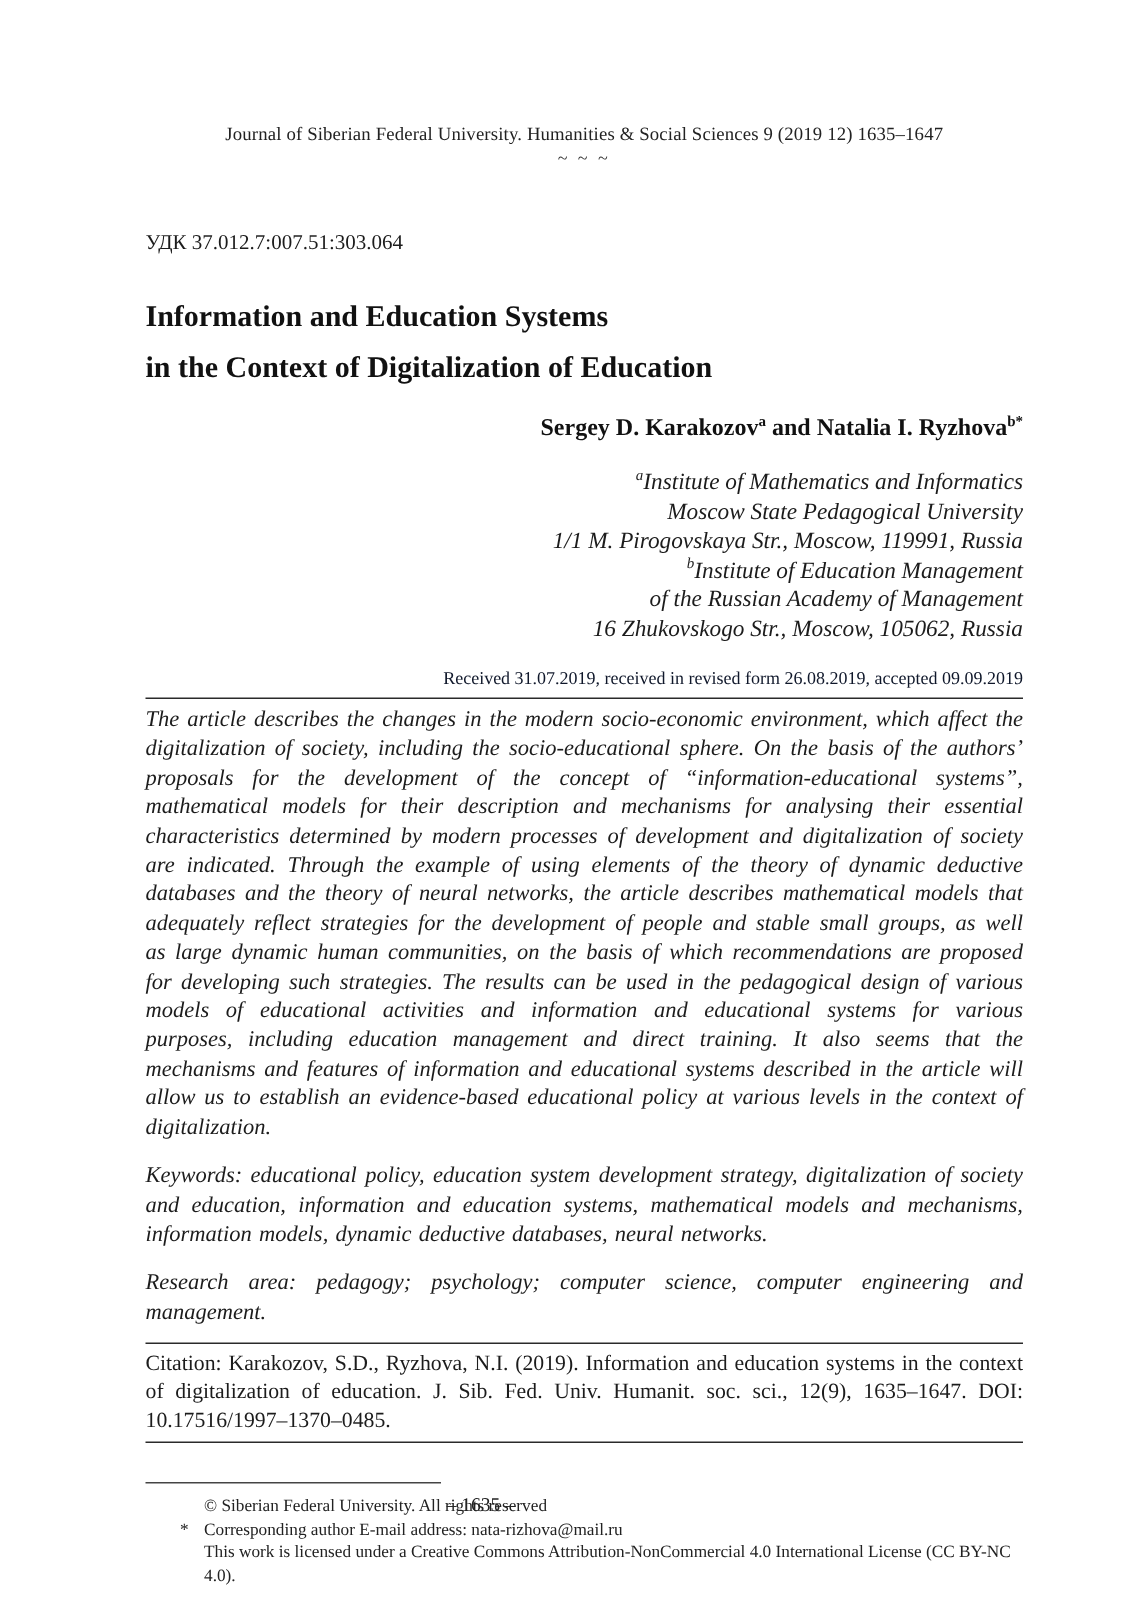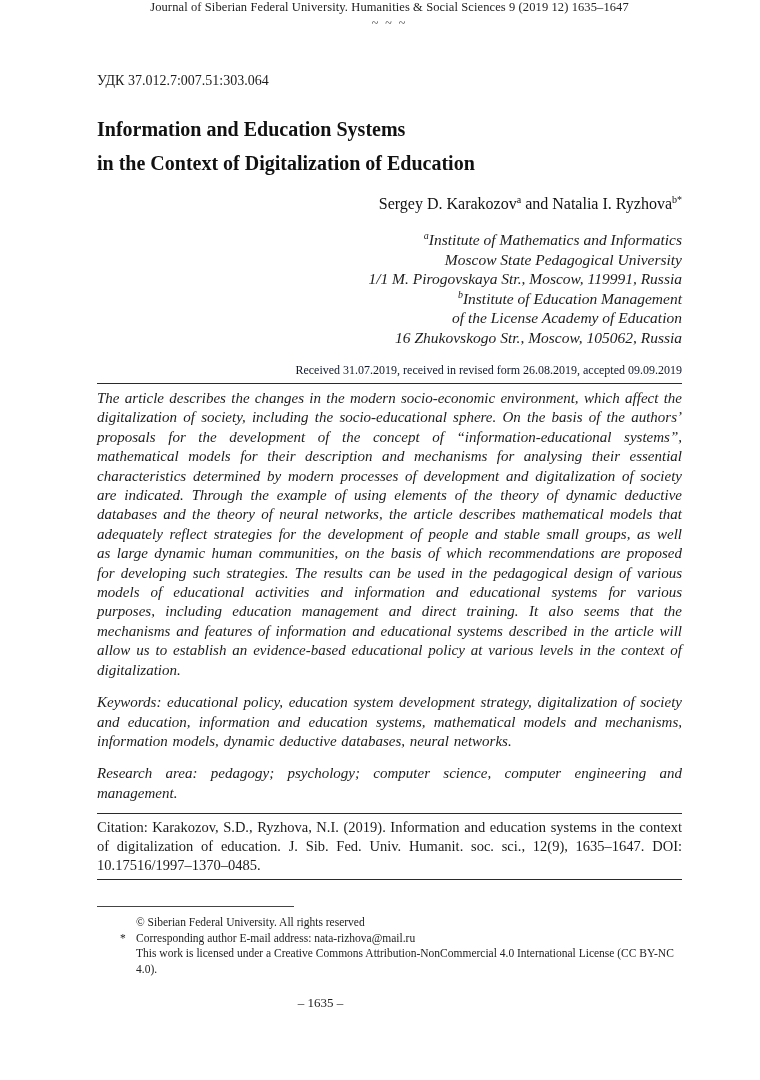--- a/index.html
+++ b/index.html
@@ -16,20 +16,21 @@
     color: #1c1c1c;
     overflow: hidden;
   }
   .content {
     position: absolute;
     left: 97px;
     width: 585px;
     top: 0;
   }
   .journal-header {
+    padding-top: 82px;
     text-align: center;
     font-size: 12.5px;
     letter-spacing: 0.1px;
     color: #222;
   }
   .tildes {
     text-align: center;
     font-size: 12px;
     margin-top: 1px;
     letter-spacing: 2px;
@@ -43,21 +44,21 @@
     margin-top: 23px;
     font-size: 20px;
     font-weight: bold;
     line-height: 34px;
     color: #111;
   }
   .authors {
     margin-top: 15px;
     text-align: right;
     font-size: 16px;
-    font-weight: normal;
+    font-weight: bold;
     color: #111;
   }
   .authors sup, .affiliations sup {
     font-size: 10px;
     line-height: 0;
   }
   .affiliations {
     margin-top: 17px;
     text-align: right;
     font-style: italic;
@@ -152,21 +153,21 @@
       <div>in the Context of Digitalization of Education</div>
     </div>
 
     <div class="authors"><span>Sergey D. Karakozov</span><sup>a</sup><span> and </span><span>Natalia I. Ryzhova</span><sup>b*</sup></div>
 
     <div class="affiliations">
       <div><sup>a</sup><span>Institute of Mathematics and Informatics</span></div>
       <div><sup></sup><span>Moscow State Pedagogical University</span></div>
       <div><sup></sup><span>1/1 M. Pirogovskaya Str., Moscow, 119991, Russia</span></div>
       <div><sup>b</sup><span>Institute of Education Management</span></div>
-      <div><sup></sup><span>of the License Academy of Education</span></div>
+      <div><sup></sup><span>of the Russian Academy of Management</span></div>
       <div><sup></sup><span>16 Zhukovskogo Str., Moscow, 105062, Russia</span></div>
     </div>
 
     <div class="received">Received 31.07.2019, received in revised form 26.08.2019, accepted 09.09.2019</div>
 
     <hr class="rule">
 
     <div class="abstract">The article describes the changes in the modern socio-economic environment, which affect the digitalization of society, including the socio-educational sphere. On the basis of the authors’ proposals for the development of the concept of “information-educational systems”, mathematical models for their description and mechanisms for analysing their essential characteristics determined by modern processes of development and digitalization of society are indicated. Through the example of using elements of the theory of dynamic deductive databases and the theory of neural networks, the article describes mathematical models that adequately reflect strategies for the development of people and stable small groups, as well as large dynamic human communities, on the basis of which recommendations are proposed for developing such strategies. The results can be used in the pedagogical design of various models of educational activities and information and educational systems for various purposes, including education management and direct training. It also seems that the mechanisms and features of information and educational systems described in the article will allow us to establish an evidence-based educational policy at various levels in the context of digitalization.</div>
 
     <div class="keywords">Keywords: educational policy, education system development strategy, digitalization of society and education, information and education systems, mathematical models and mechanisms, information models, dynamic deductive databases, neural networks.</div>

